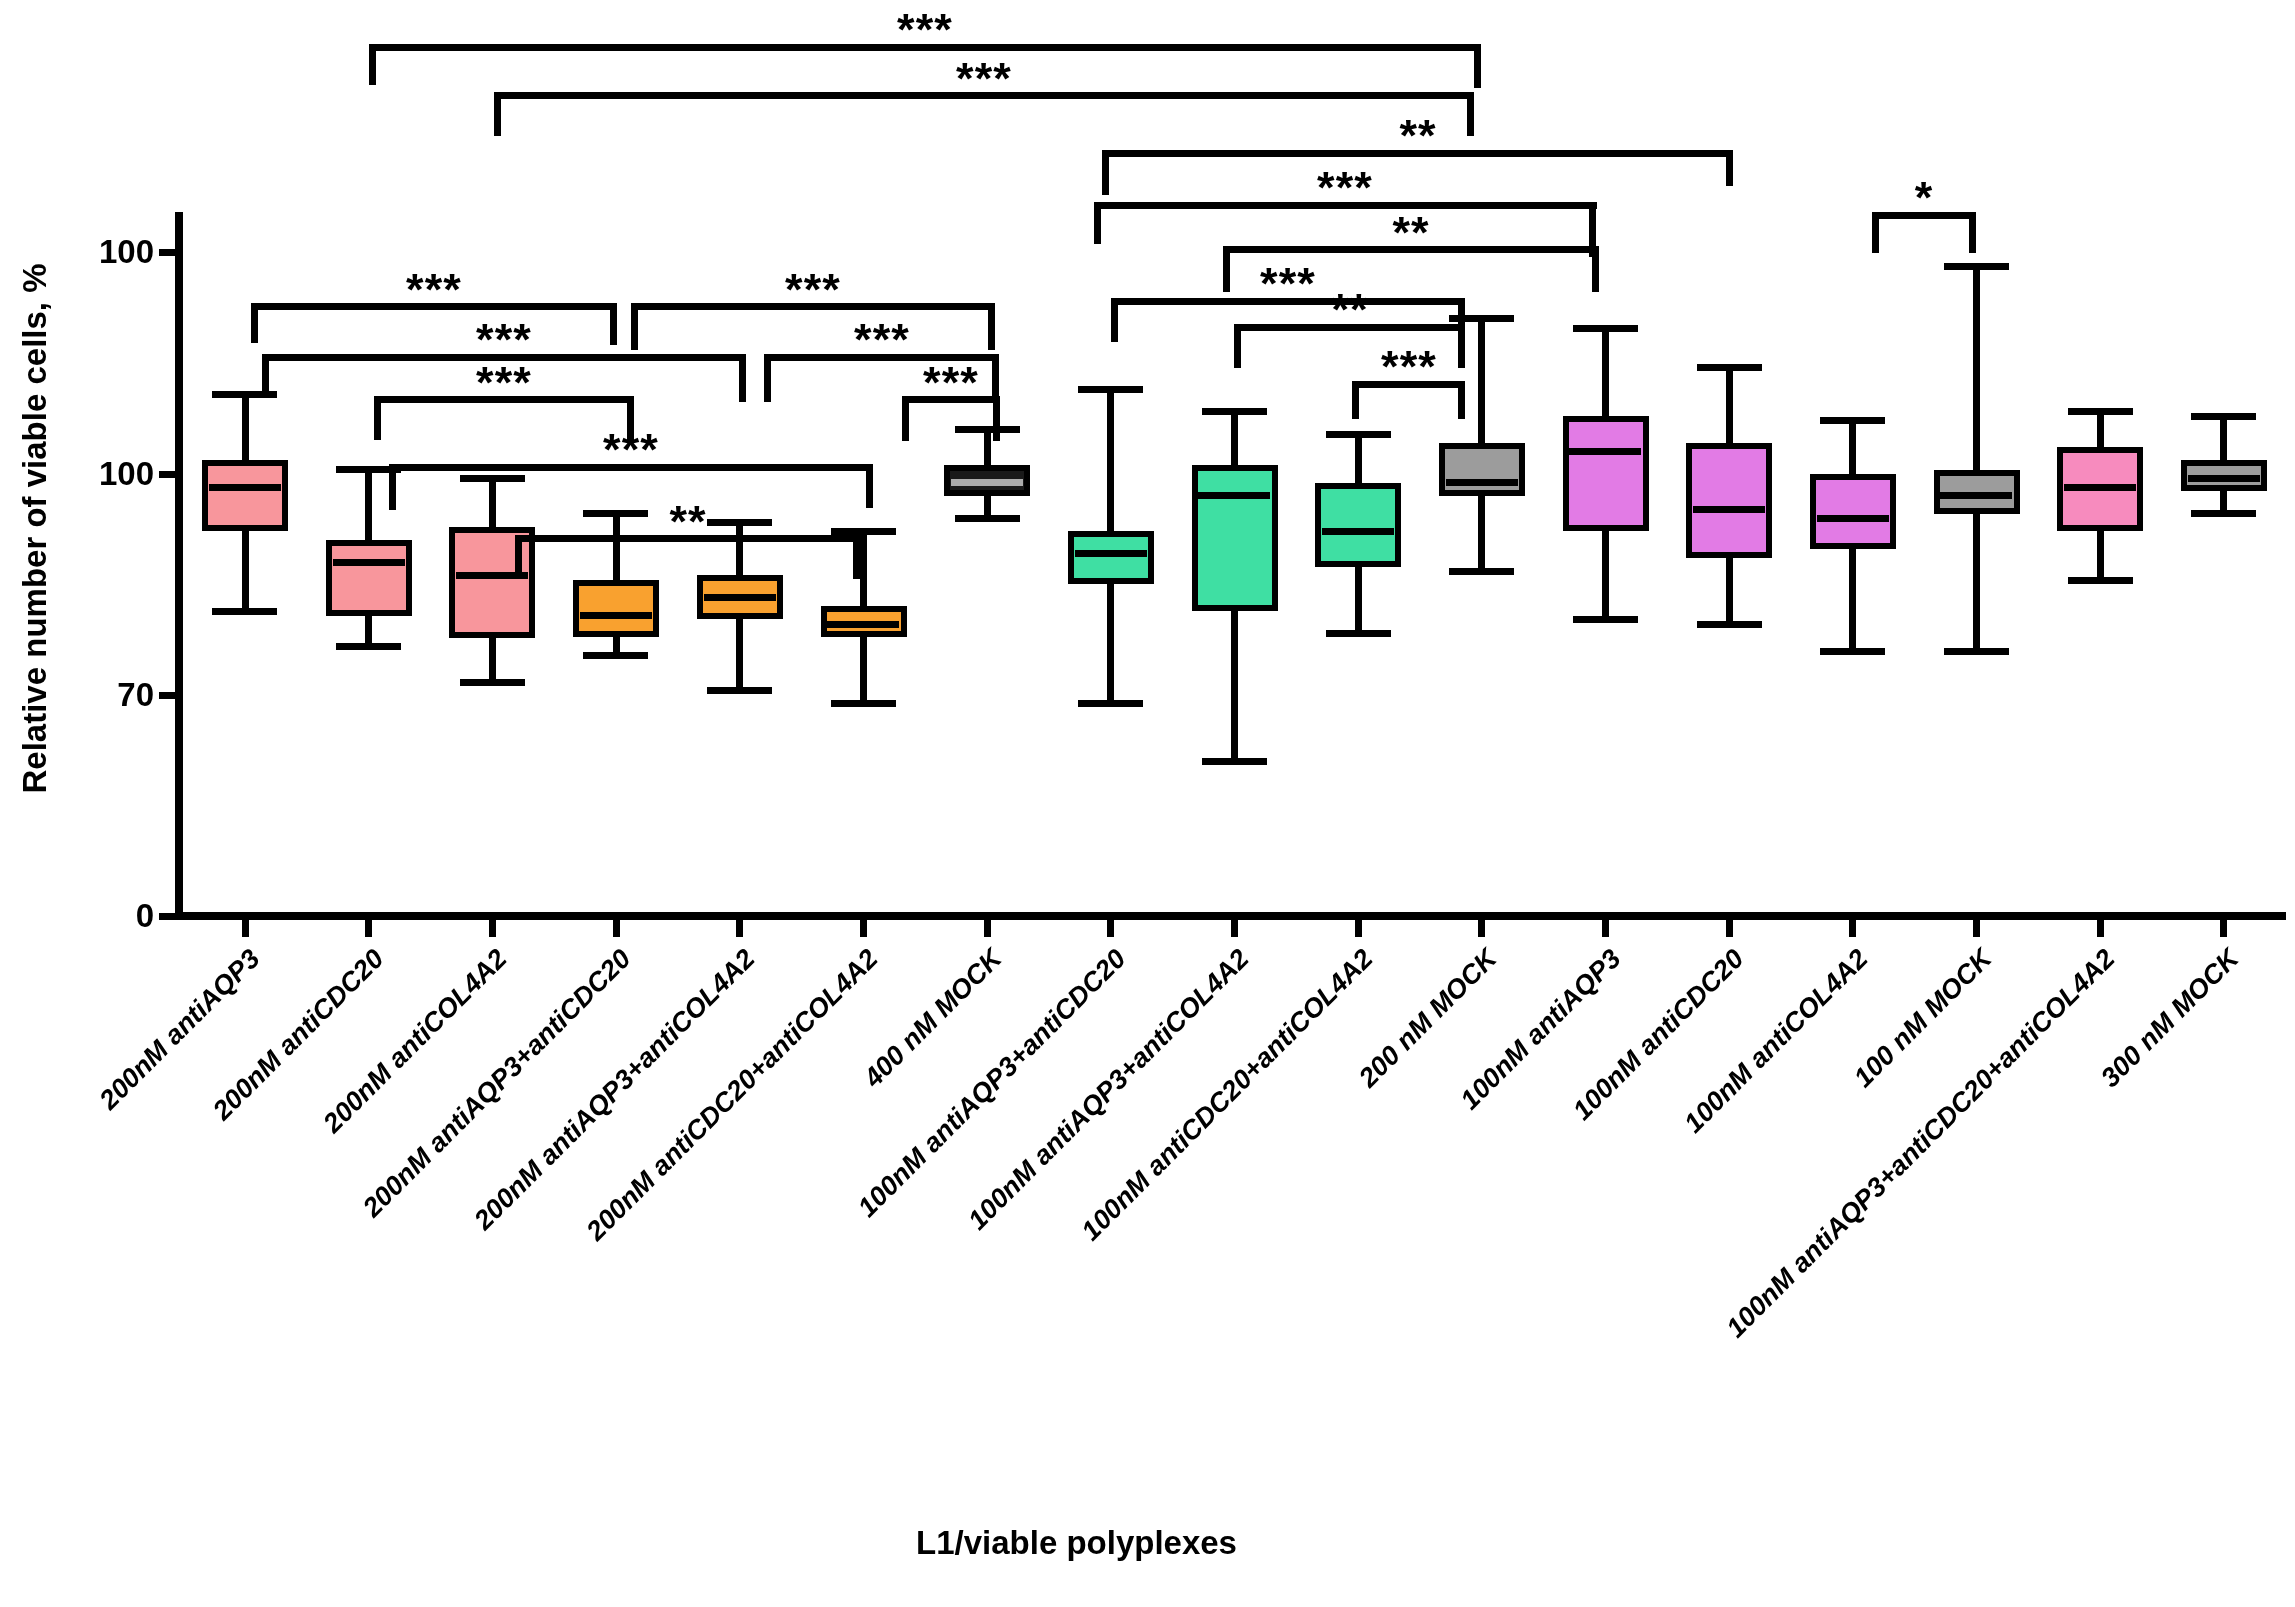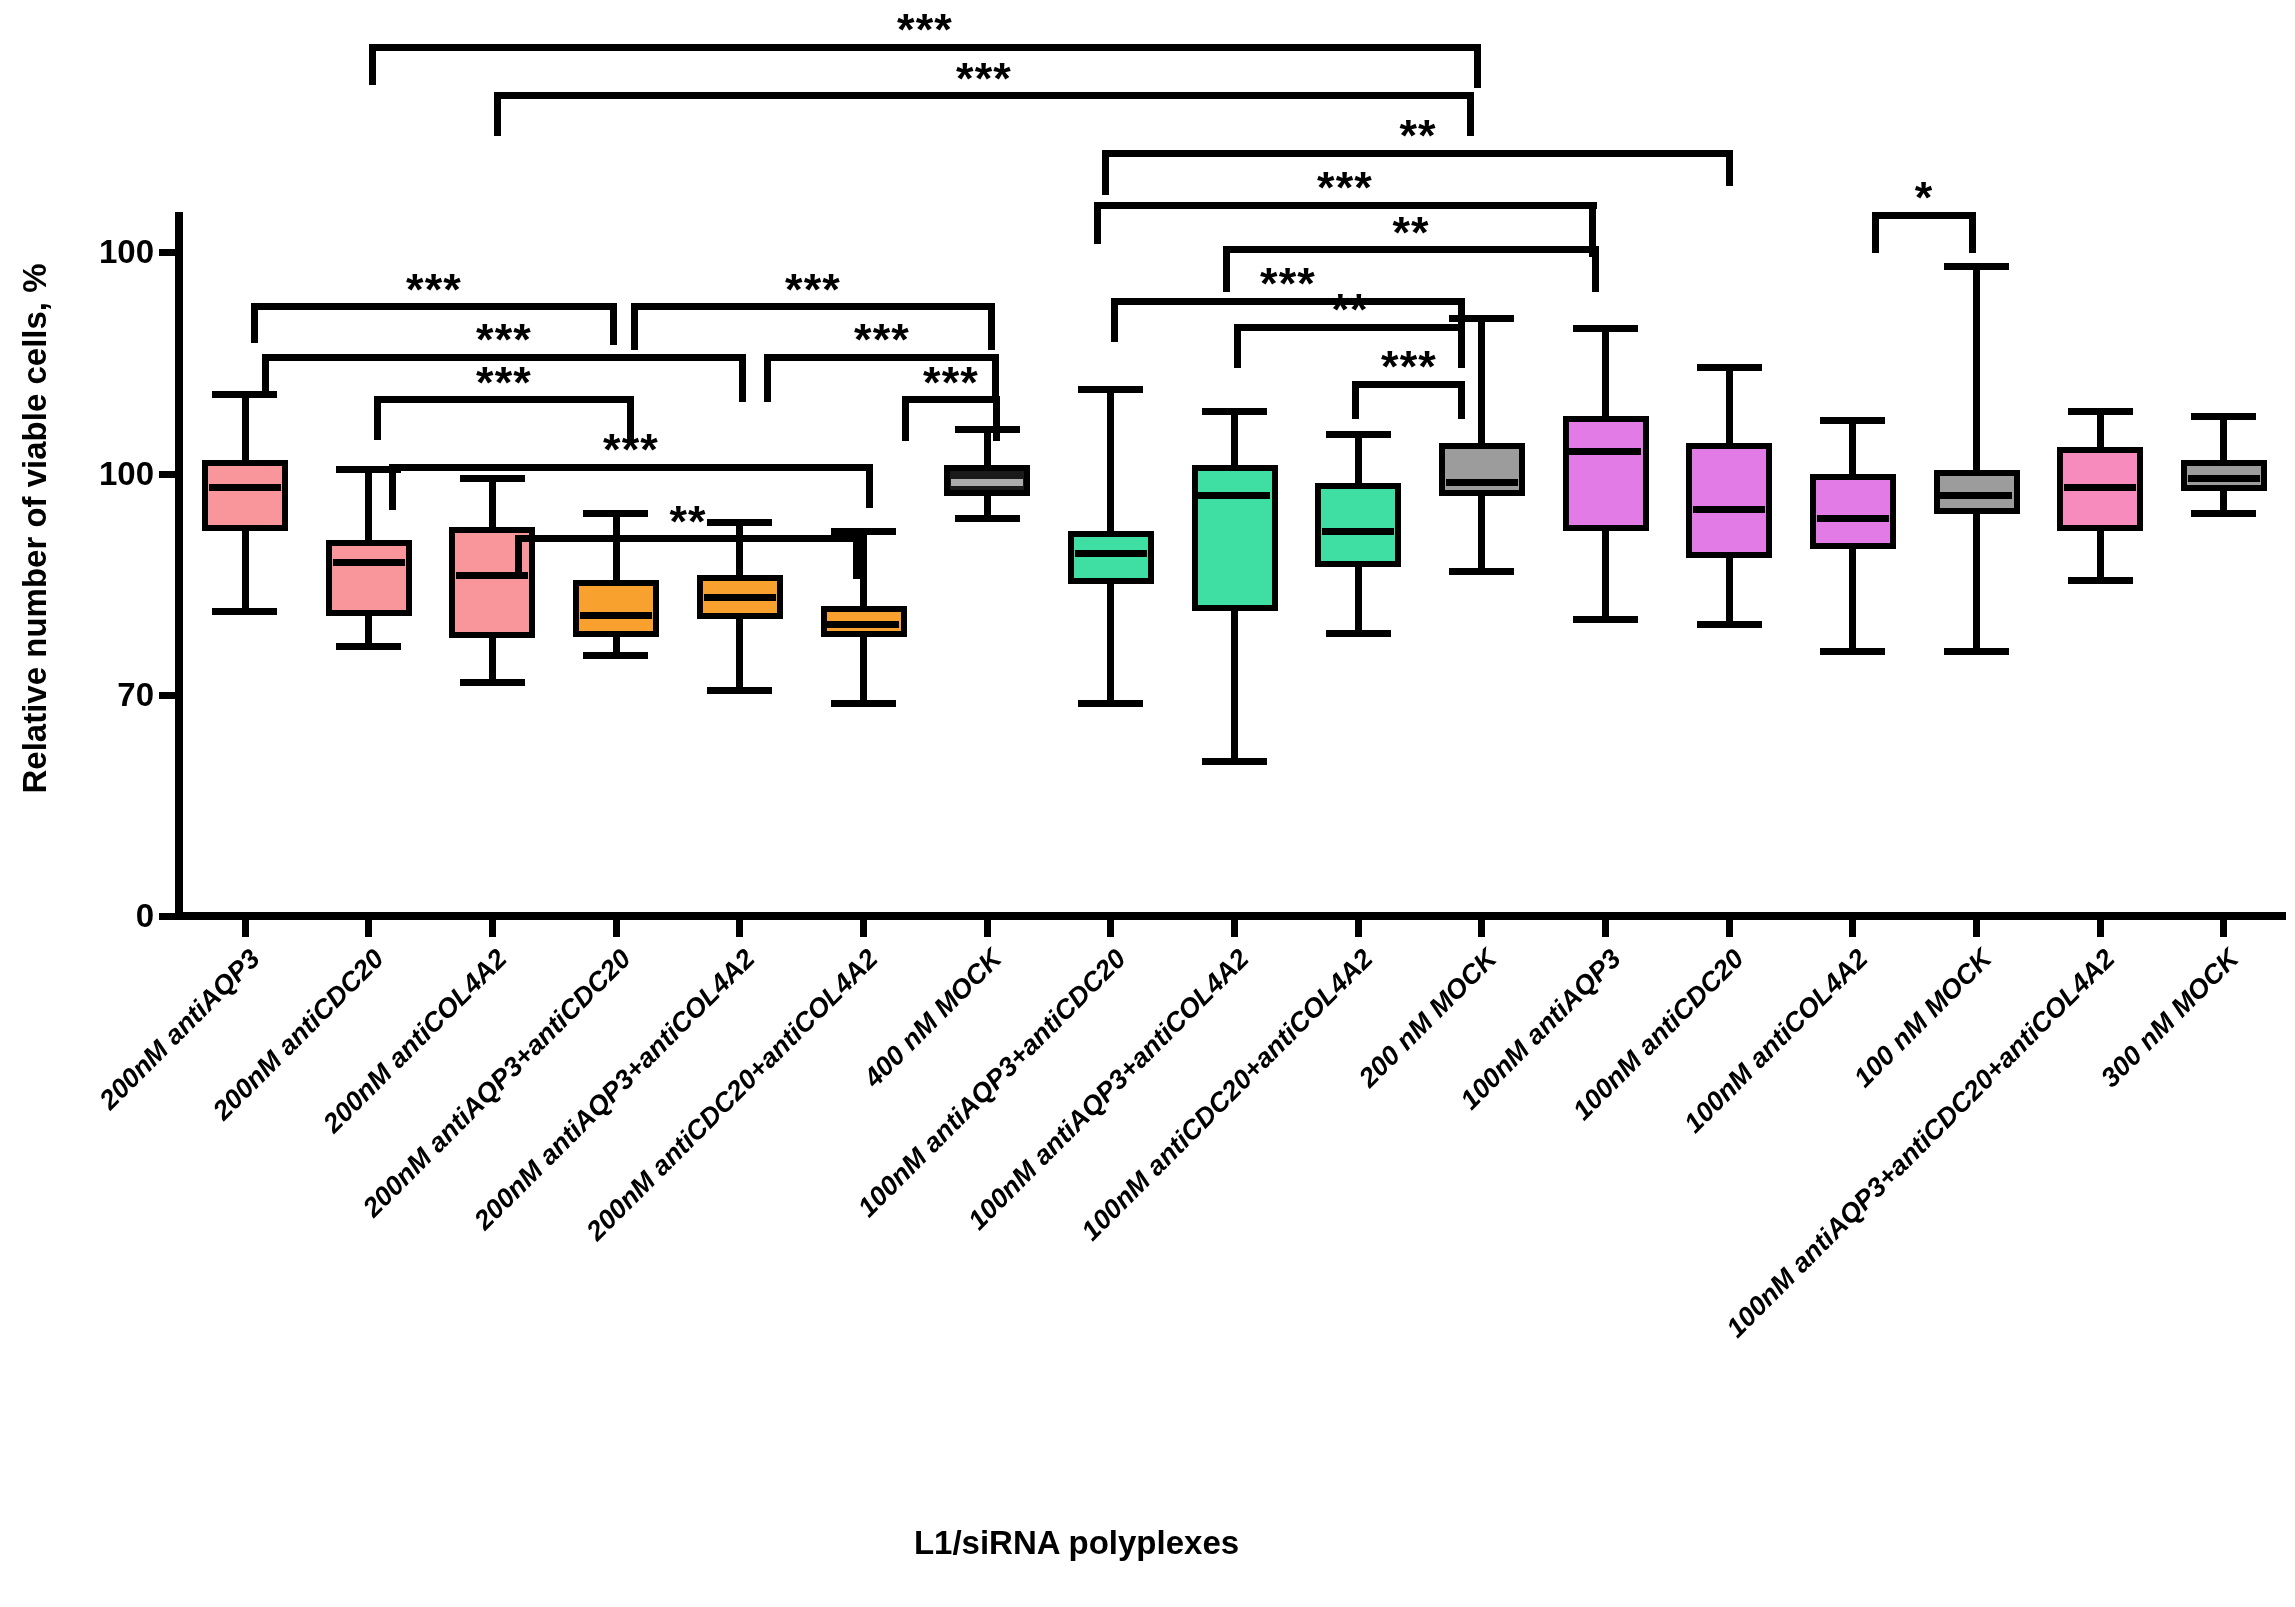--- a/index.html
+++ b/index.html
@@ -215,15 +215,15 @@
       <div class="bracket-h" style="left: 389px; top: 464px; width: 483px; height: 6.9px;"></div>
       <div class="bracket-v" style="left: 389px; top: 464px; width: 6.9px; height: 46px;"></div>
       <div class="bracket-v" style="left: 866px; top: 464px; width: 6.9px; height: 44px;"></div>
       <div class="stars" style="left: 545px; top: 427px;">***</div>
       <div class="bracket-h" style="left: 515px; top: 535px; width: 345px; height: 6.9px;"></div>
       <div class="bracket-v" style="left: 515px; top: 535px; width: 6.9px; height: 44px;"></div>
       <div class="bracket-v" style="left: 853px; top: 535px; width: 6.9px; height: 44px;"></div>
       <div class="stars" style="left: 602px; top: 499px;">**</div>
     </div>
   <div class="y-title">Relative number of viable cells, %</div>
-  <div class="x-title">L1/siRNA polyplexes</div>
+  <div class="x-title">L1/viable polyplexes</div>
 </div>
 
 
 </body></html>

